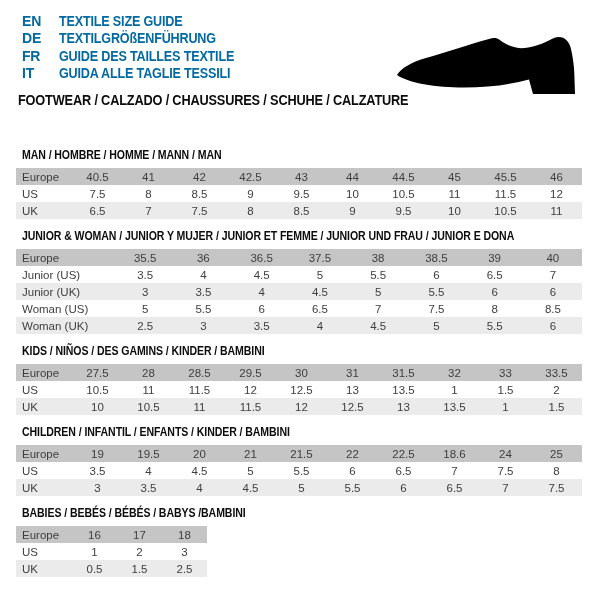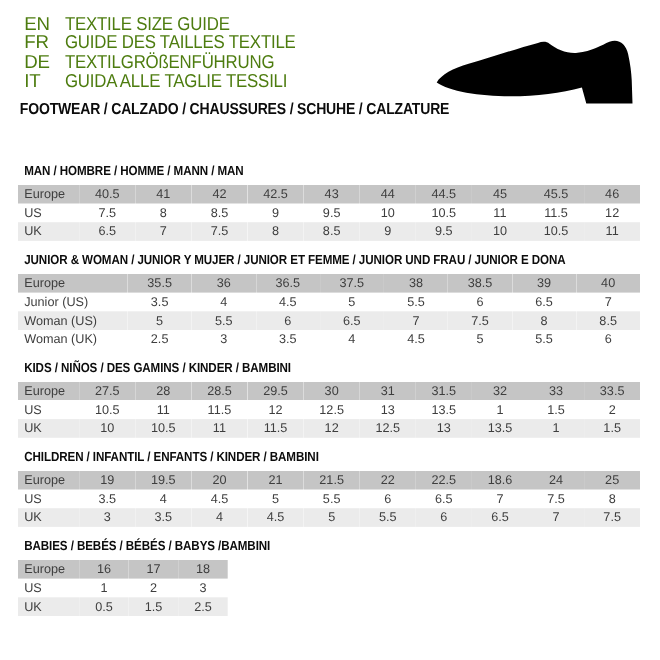--- a/index.html
+++ b/index.html
@@ -14,24 +14,24 @@
     width: 600px; height: 600px;
     box-sizing: border-box;
     padding: 13px 18px 0 16px;
     overflow: hidden;
     background: #ffffff;
   }
   
   .lang-list { padding-left: 6px; }
   .lang-row {
     display: flex;
-    font-weight: 400;
-    font-size: 17px;
+    font-weight: 700;
+    font-size: 14px;
     line-height: 17.3px;
-    color: #4d7c0f;
+    color: #0369a1;
     letter-spacing: -0.2px;
   }
   .lang-code { flex: 0 0 37px; width: 37px; }
   .lang-title {
     transform: scaleX(0.9);
     transform-origin: left center;
     white-space: nowrap;
   }
   .shoe {
     position: absolute;
@@ -92,26 +92,26 @@
 
 <div class="page">
 
   <div>
     <div class="lang-list">
         <div class="lang-row">
           <span class="lang-code">EN</span>
           <span class="lang-title">TEXTILE SIZE GUIDE</span>
         </div>
         <div class="lang-row">
+          <span class="lang-code">DE</span>
+          <span class="lang-title">TEXTILGRÖßENFÜHRUNG</span>
+        </div>
+        <div class="lang-row">
           <span class="lang-code">FR</span>
           <span class="lang-title">GUIDE DES TAILLES TEXTILE</span>
-        </div>
-        <div class="lang-row">
-          <span class="lang-code">DE</span>
-          <span class="lang-title">TEXTILGRÖßENFÜHRUNG</span>
         </div>
         <div class="lang-row">
           <span class="lang-code">IT</span>
           <span class="lang-title">GUIDA ALLE TAGLIE TESSILI</span>
         </div>
       </div>
 
     <div class="shoe">
       <svg viewBox="0 0 186 74" xmlns="http://www.w3.org/2000/svg" aria-hidden="true">
         <path fill="#000000" d="
@@ -202,20 +202,31 @@
               <td>3.5</td>
               <td>4</td>
               <td>4.5</td>
               <td>5</td>
               <td>5.5</td>
               <td>6</td>
               <td>6.5</td>
               <td>7</td>
             </tr>
             <tr>
+              <td class="lbl">Junior (UK)</td>
+              <td>3</td>
+              <td>3.5</td>
+              <td>4</td>
+              <td>4.5</td>
+              <td>5</td>
+              <td>5.5</td>
+              <td>6</td>
+              <td>6</td>
+            </tr>
+            <tr>
               <td class="lbl">Woman (US)</td>
               <td>5</td>
               <td>5.5</td>
               <td>6</td>
               <td>6.5</td>
               <td>7</td>
               <td>7.5</td>
               <td>8</td>
               <td>8.5</td>
             </tr>

